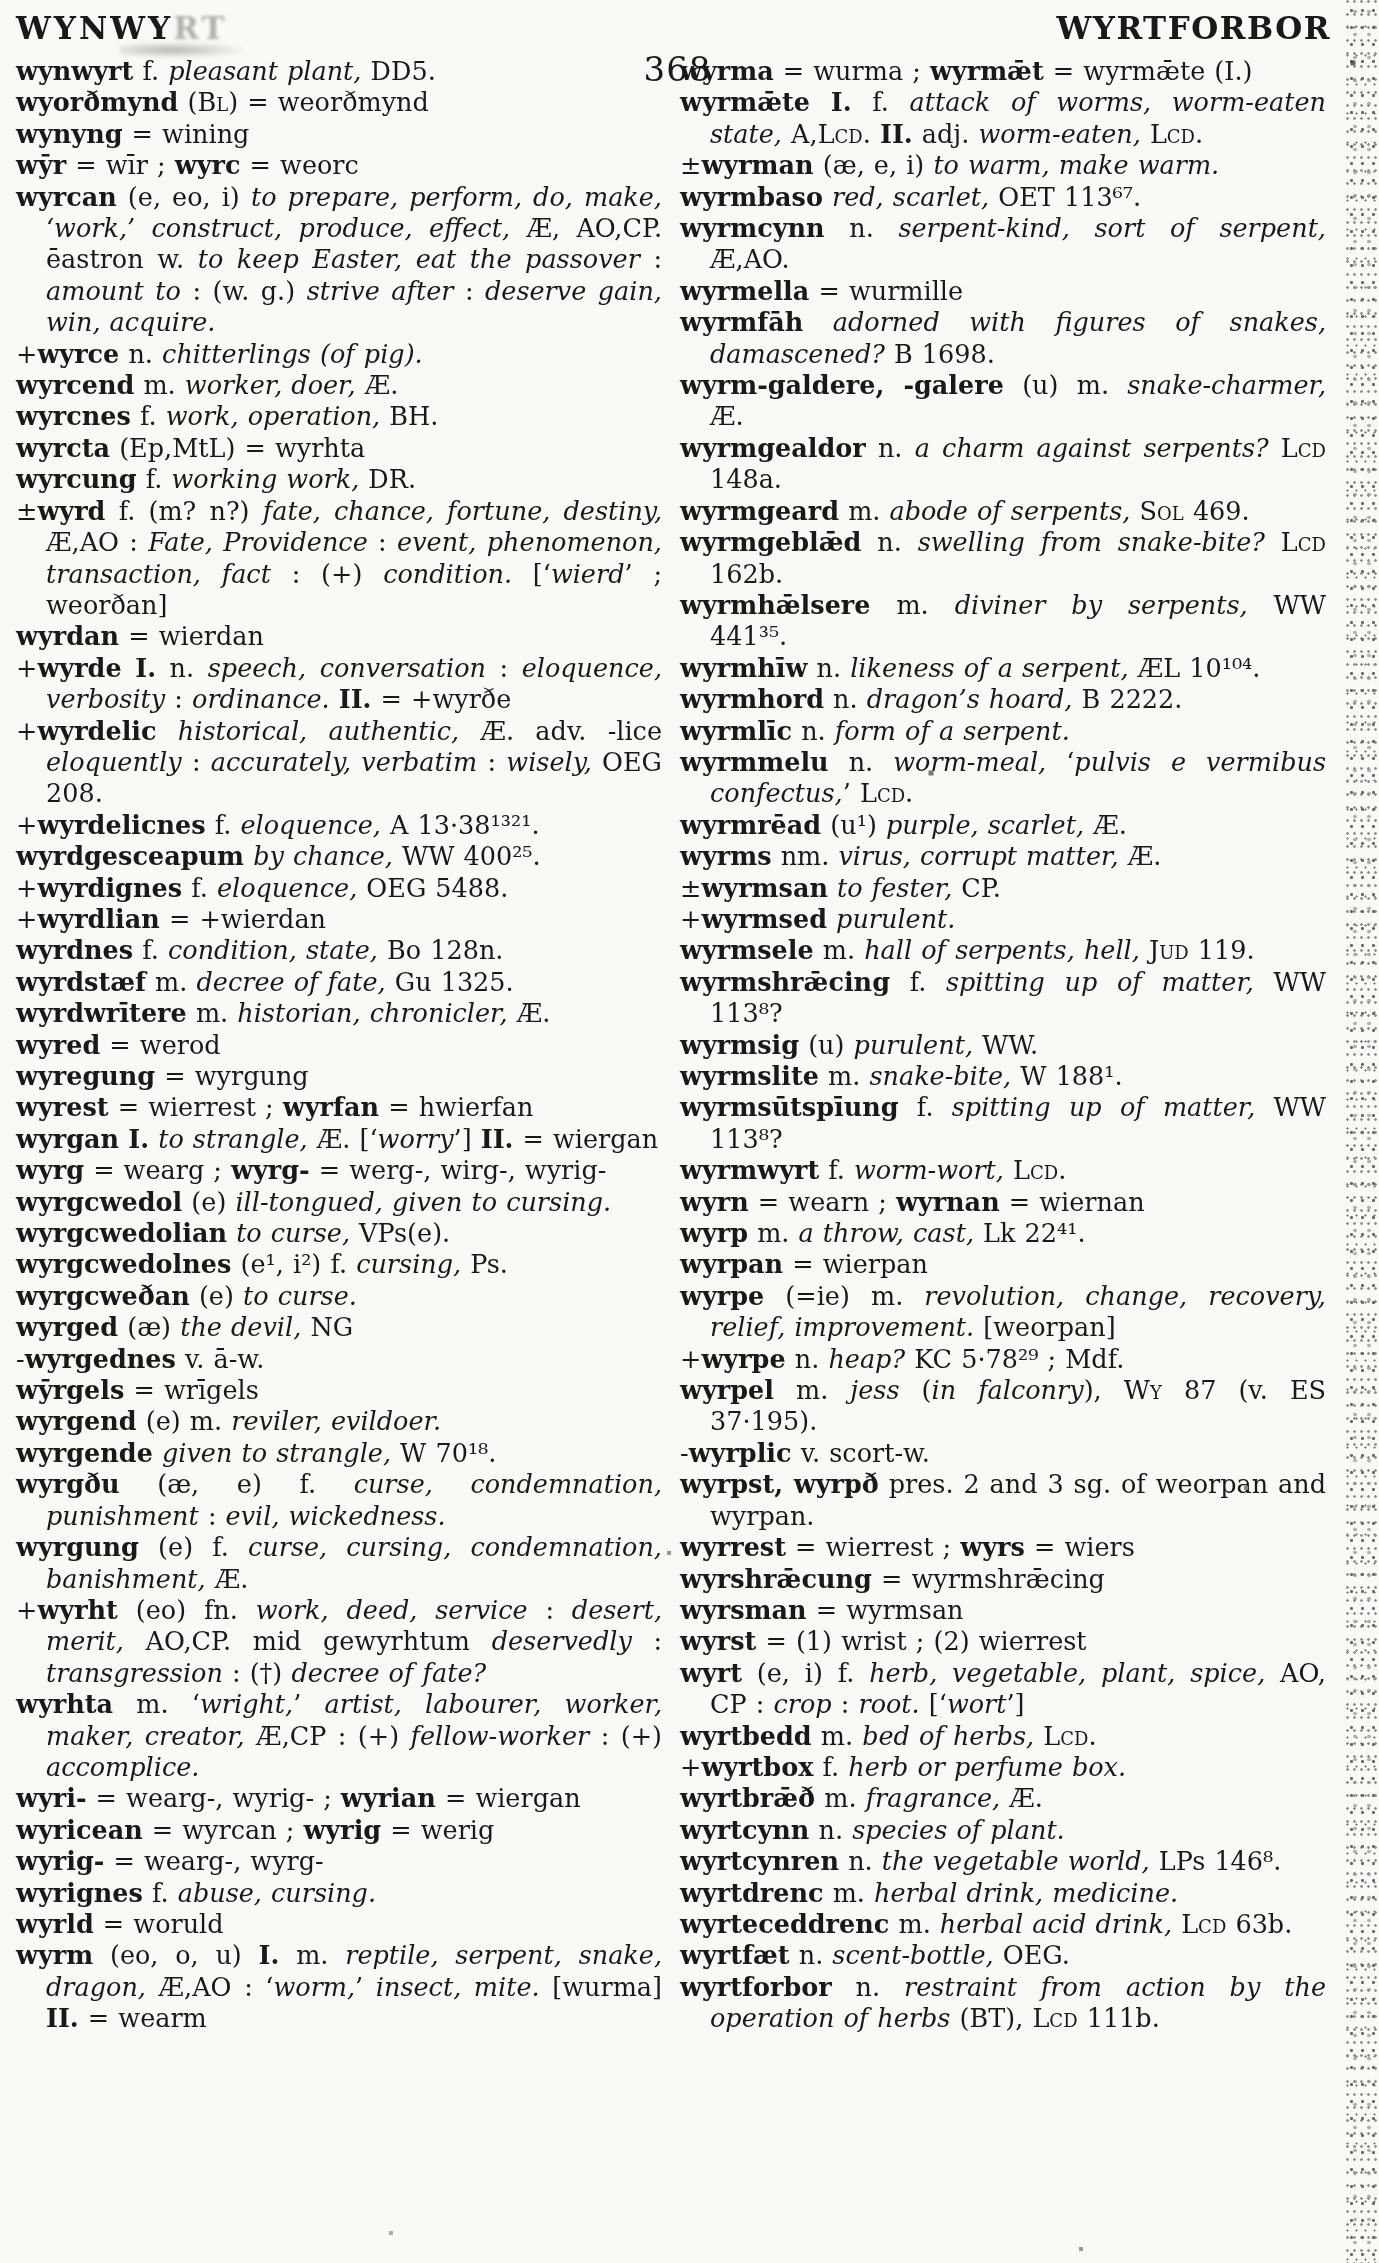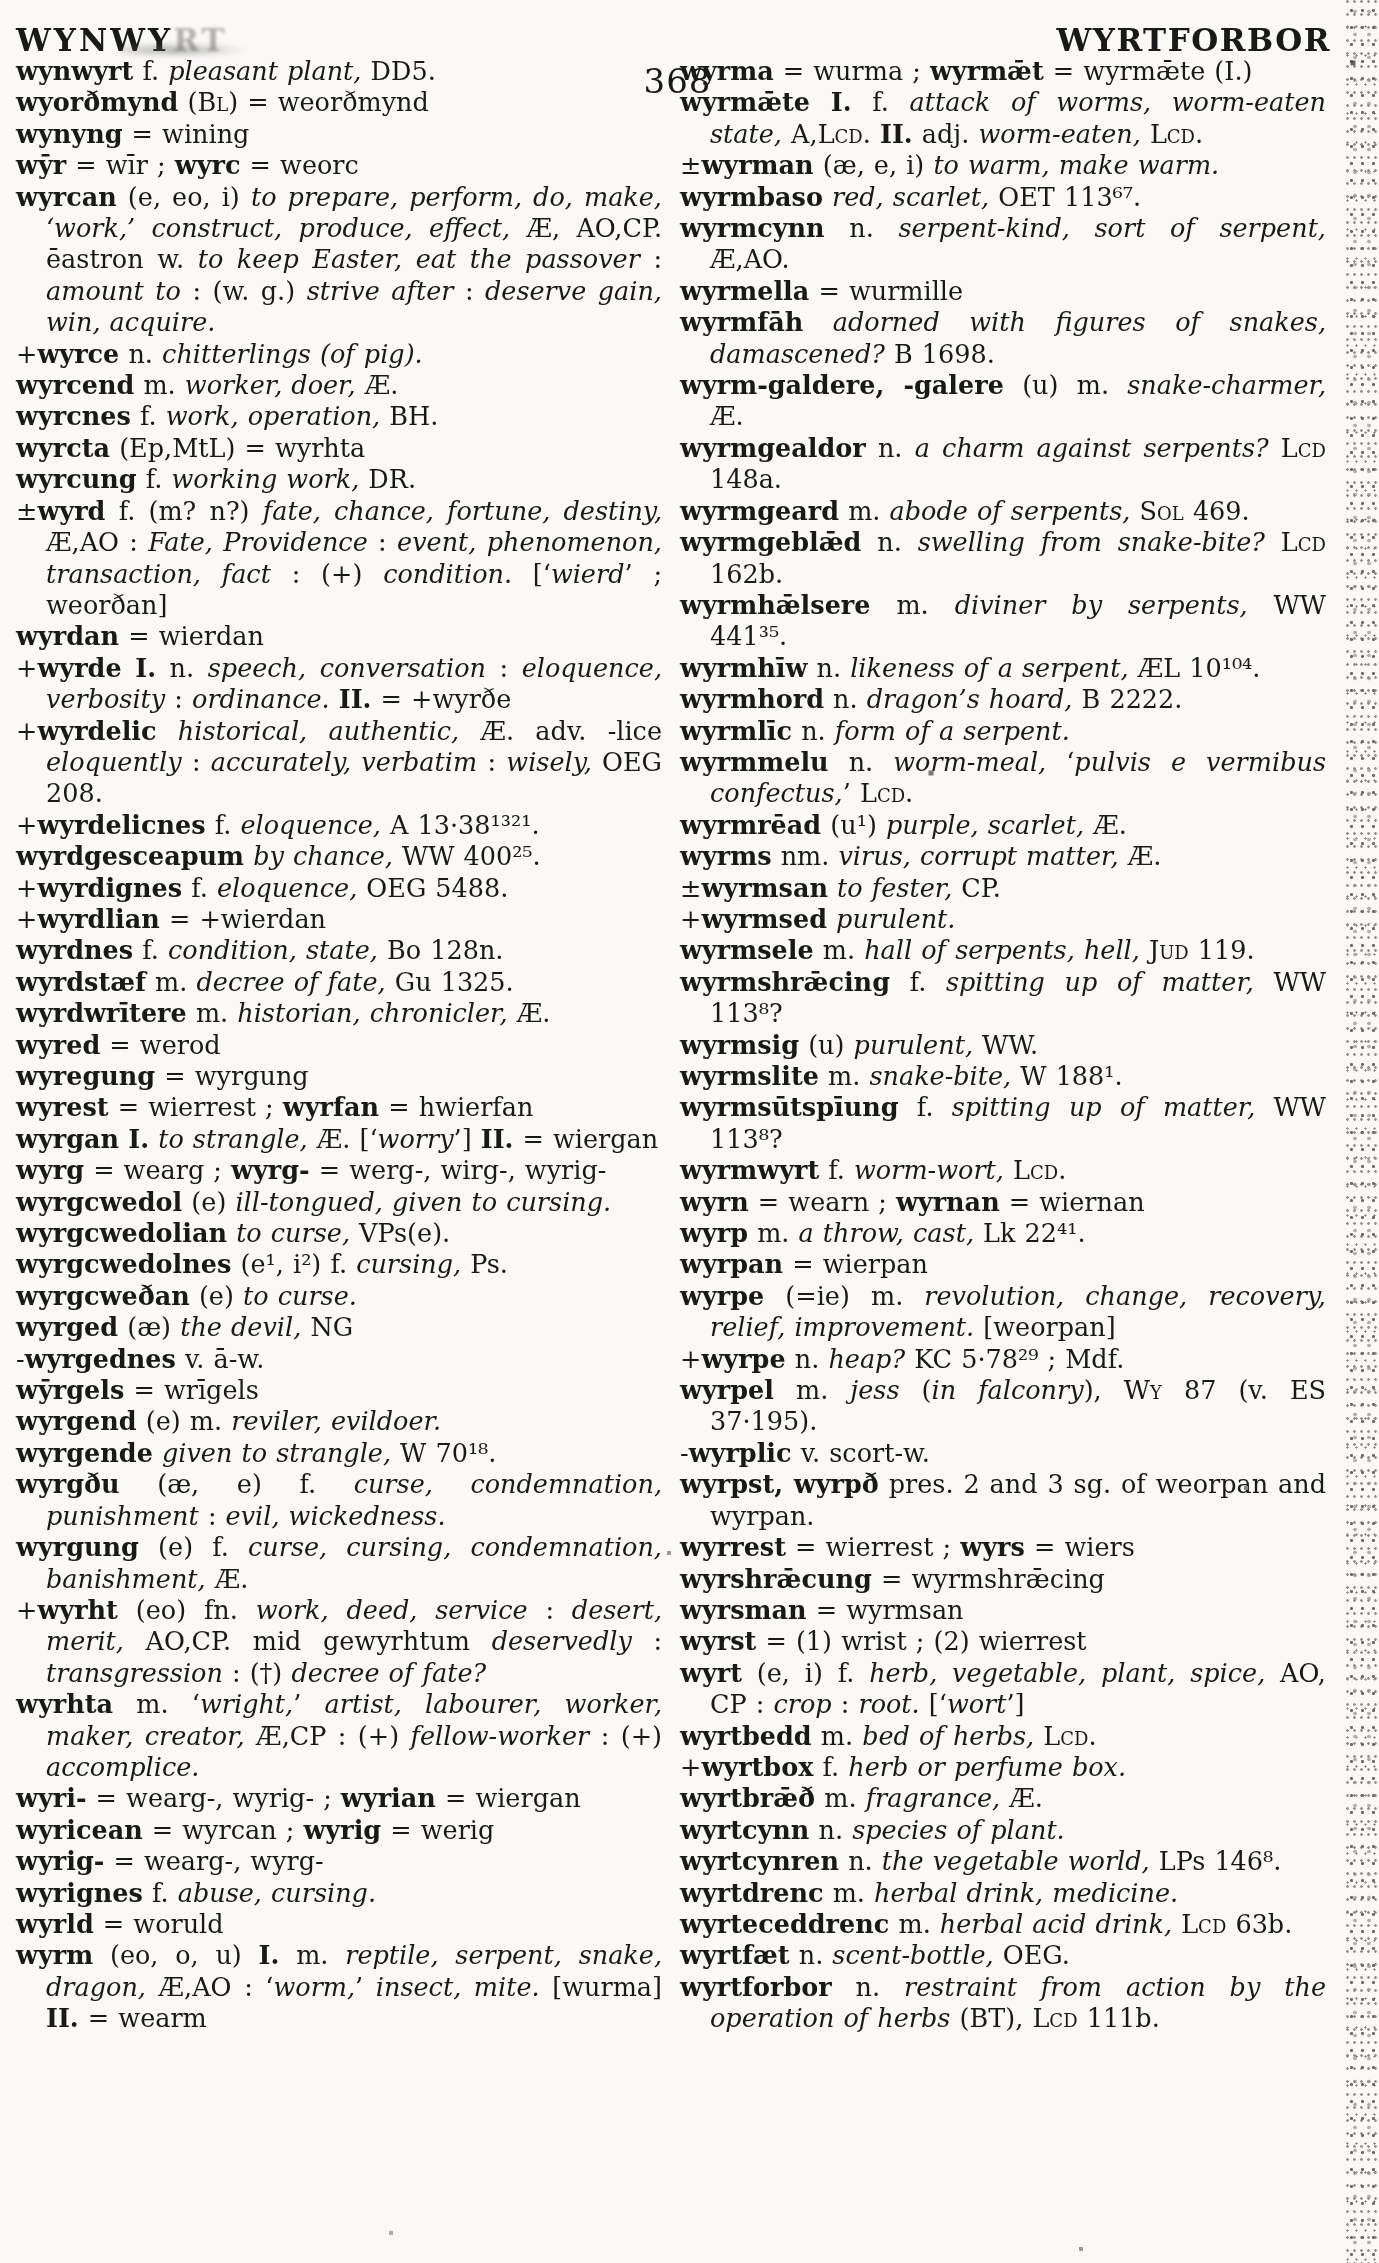--- a/index.html
+++ b/index.html
@@ -4,21 +4,21 @@
 <style>
   html,body{margin:0;padding:0;}
   body{
     width:1379px;height:2263px;position:relative;overflow:hidden;
     background:#f7f6f2;
     font-family:"DejaVu Serif","Liberation Serif",serif;
     color:#191919;
   }
   .page{position:absolute;inset:0;background:#faf9f5;}
   
-  .running-head{position:absolute;top:22px;left:16px;right:40px;height:44px;font-size:31px;}
+  .running-head{position:absolute;top:10px;left:16px;right:40px;height:44px;font-size:31px;}
   .guide-left{position:absolute;left:0;top:0;font-weight:bold;letter-spacing:3px;}
   .guide-left .fade{opacity:.32;filter:blur(1.6px);}
   .page-number{position:absolute;left:50%;top:3px;transform:translateX(-50%);font-size:34px;letter-spacing:1px;margin-top:36px;}
   .guide-right{position:absolute;right:8px;top:0;font-weight:bold;letter-spacing:1.5px;}
   
   .columns{position:absolute;top:56px;left:16px;display:flex;gap:18px;}
   .col{width:646px;}
   .entry{
     margin:0;padding-left:30px;text-indent:-30px;
     font-size:25.5px;line-height:31.4px;

